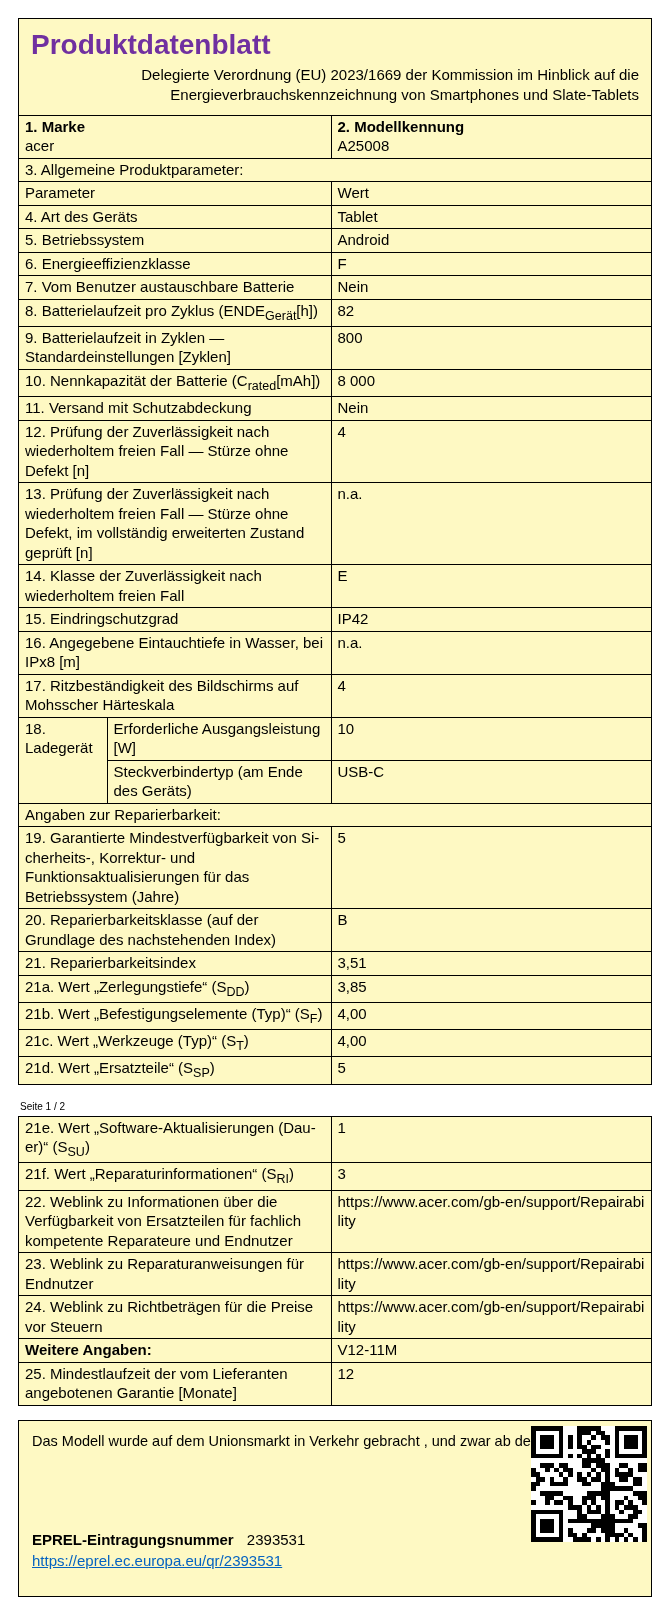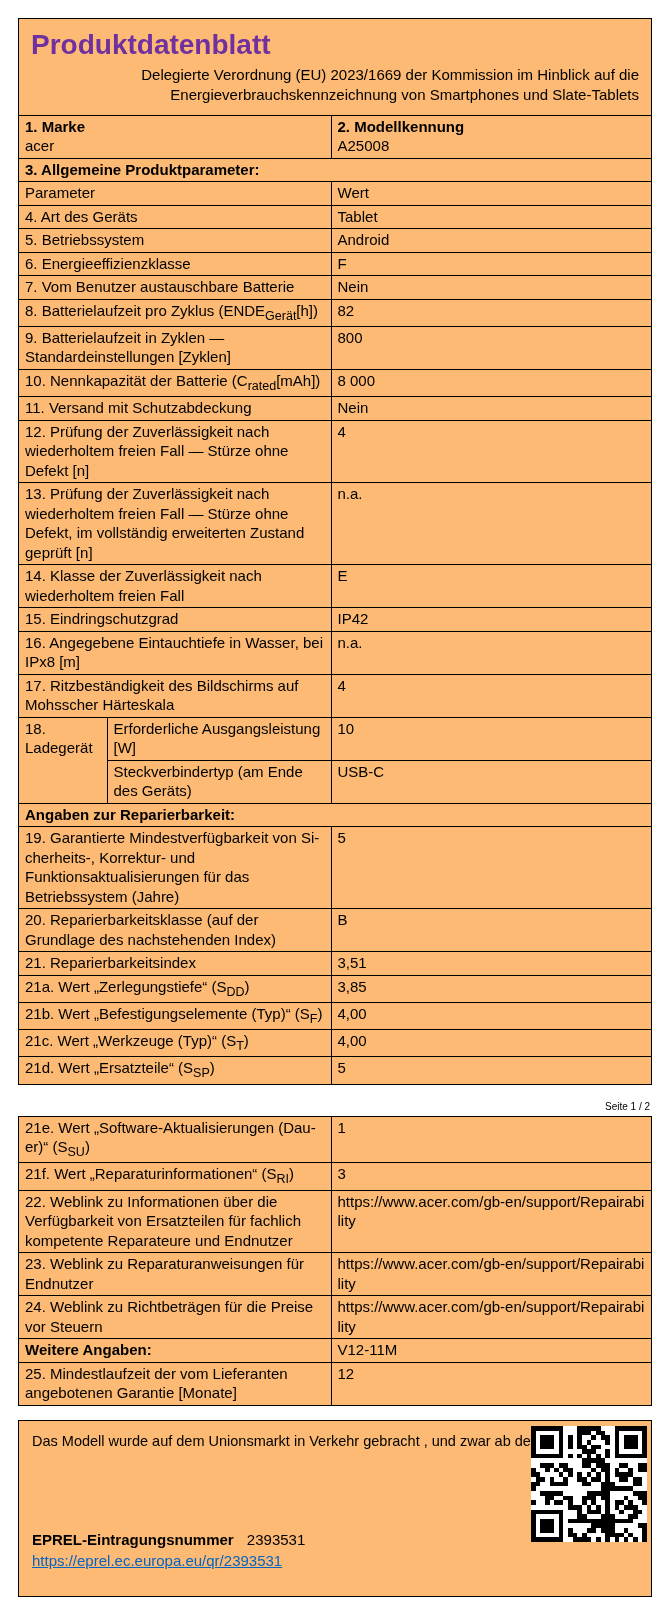--- a/index.html
+++ b/index.html
@@ -1,30 +1,30 @@
 <!DOCTYPE html>
 <html lang="de"><head>
 <meta charset="utf-8">
 <style>
   html,body{margin:0;padding:0;background:#fff;}
   body{width:670px;font-family:"Liberation Sans",sans-serif;color:#000;font-size:15px;}
-  .box{border:1px solid #000;margin:0 18px;background:#fdba74;}
+  .box{border:1px solid #000;margin:0 18px;background:#fef9c3;}
   #box1{margin-top:18px;}
   .doc-title{font-size:28px;font-weight:bold;color:#7030a0;margin:10px 12px 4px;letter-spacing:0;}
   .doc-subtitle{font-size:15px;line-height:1.35;margin:2px 12px 9px;text-align:right;}
   table.ptable{border-collapse:collapse;width:100%;table-layout:fixed;}
   table.ptable td{border-top:1px solid #000;padding:1px 6px 2px;vertical-align:top;line-height:1.3;word-wrap:break-word;}
   table.ptable td.vcell,table.ptable td.mcell{border-left:1px solid #000;}
-  td.section{font-weight:bold;}
+  td.section{font-weight:normal;}
   .b{font-weight:bold;}
   td.ind{padding-left:21px;}
   td.vind{padding-left:13px;}
   td.brk{word-break:break-all;margin-left:7px;}
   #box2 tr:first-child td{border-top:none;}
-  .seite{margin:16px 20px 3px;text-align:right;font-size:10px;line-height:1.2;}
+  .seite{margin:16px 20px 3px;text-align:left;font-size:10px;line-height:1.2;}
   #box3{margin-top:14px;position:relative;padding:10px 13px 18px;}
   .intro{font-size:14.5px;white-space:nowrap;overflow:hidden;margin-right:0;line-height:1.4;}
   .qr{position:absolute;top:5px;right:4px;z-index:3;}
   .frow{display:flex;margin-top:11px;line-height:1.4;}
   .fleft{flex:0 0 60%;}
   .fright{flex:1;}
   #eprel-row{margin-top:78px;flex-direction:column;}
   #lieferant-row{margin-top:7px;}
   .fval{margin-left:9px;}
   a.lnk{color:#0563c1;text-decoration:underline;word-break:break-all;}

